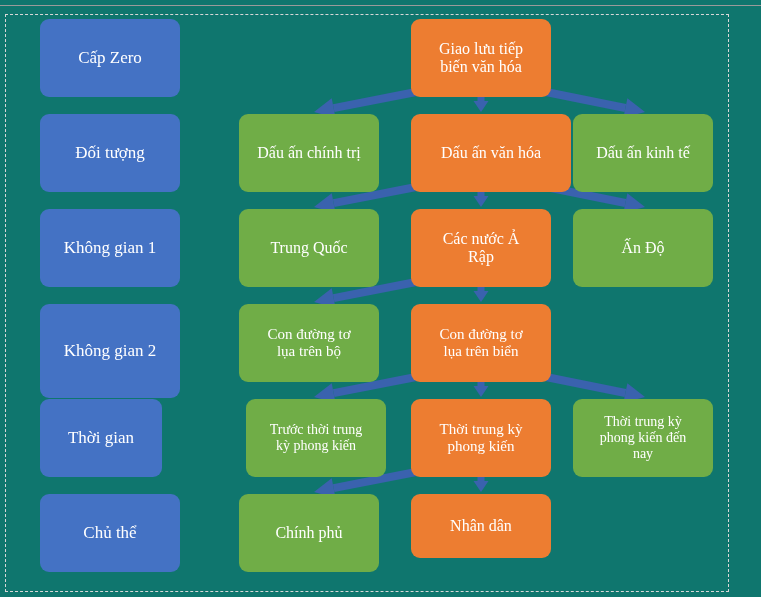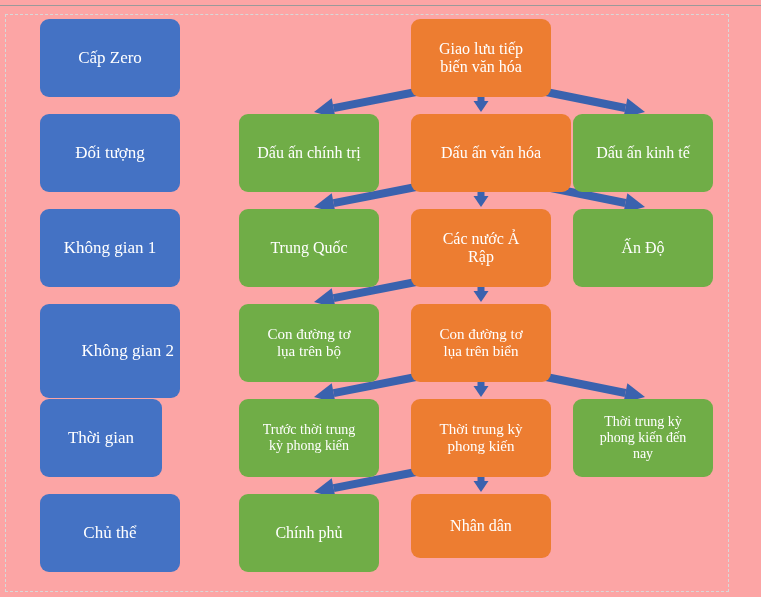--- a/index.html
+++ b/index.html
@@ -7,21 +7,21 @@
     padding: 0;
     background: #ffffff;
   }
   body {
     font-family: "Liberation Serif", "DejaVu Serif", serif;
   }
   #page {
     position: relative;
     width: 761px;
     height: 597px;
-    background: #fca5a5;
+    background: #0f766e;
     overflow: hidden;
   }
   
   #top-rule {
     position: absolute;
     left: 0;
     top: 5px;
     width: 761px;
     height: 1px;
     background: #9a9a9a;
@@ -139,21 +139,21 @@
       </svg>
   <div class="node blue" style="left: 40px; top: 19px; width: 140px; height: 78px; font-size: 17px;">
         <span class="node-label">Cấp Zero</span>
       </div>
       <div class="node blue" style="left: 40px; top: 114px; width: 140px; height: 78px; font-size: 17px;">
         <span class="node-label">Đối tượng</span>
       </div>
       <div class="node blue" style="left: 40px; top: 209px; width: 140px; height: 78px; font-size: 17px;">
         <span class="node-label">Không gian 1</span>
       </div>
-      <div class="node blue" style="left: 40px; top: 304px; width: 140px; height: 94px; font-size: 17px; text-align: right;">
+      <div class="node blue" style="left: 40px; top: 304px; width: 140px; height: 94px; font-size: 17px;">
         <span class="node-label">Không gian 2</span>
       </div>
       <div class="node blue" style="left: 40px; top: 399px; width: 122px; height: 78px; font-size: 17px;">
         <span class="node-label">Thời gian</span>
       </div>
       <div class="node blue" style="left: 40px; top: 494px; width: 140px; height: 78px; font-size: 17px;">
         <span class="node-label">Chủ thể</span>
       </div>
       <div class="node orange" style="left: 411px; top: 19px; width: 140px; height: 78px; font-size: 16px;">
         <span class="node-label">Giao lưu tiếp
@@ -179,21 +179,21 @@
         <span class="node-label">Ấn Độ</span>
       </div>
       <div class="node green" style="left: 239px; top: 304px; width: 140px; height: 78px; font-size: 15px;">
         <span class="node-label">Con đường tơ
 lụa trên bộ</span>
       </div>
       <div class="node orange" style="left: 411px; top: 304px; width: 140px; height: 78px; font-size: 15px;">
         <span class="node-label">Con đường tơ
 lụa trên biển</span>
       </div>
-      <div class="node green" style="left: 239px; top: 399px; width: 140px; height: 78px; font-size: 14px;">
+      <div class="node green" style="left: 246px; top: 399px; width: 140px; height: 78px; font-size: 14px;">
         <span class="node-label">Trước thời trung
 kỳ phong kiến</span>
       </div>
       <div class="node orange" style="left: 411px; top: 399px; width: 140px; height: 78px; font-size: 15px;">
         <span class="node-label">Thời trung kỳ
 phong kiến</span>
       </div>
       <div class="node green" style="left: 573px; top: 399px; width: 140px; height: 78px; font-size: 14px;">
         <span class="node-label">Thời trung kỳ
 phong kiến đến

